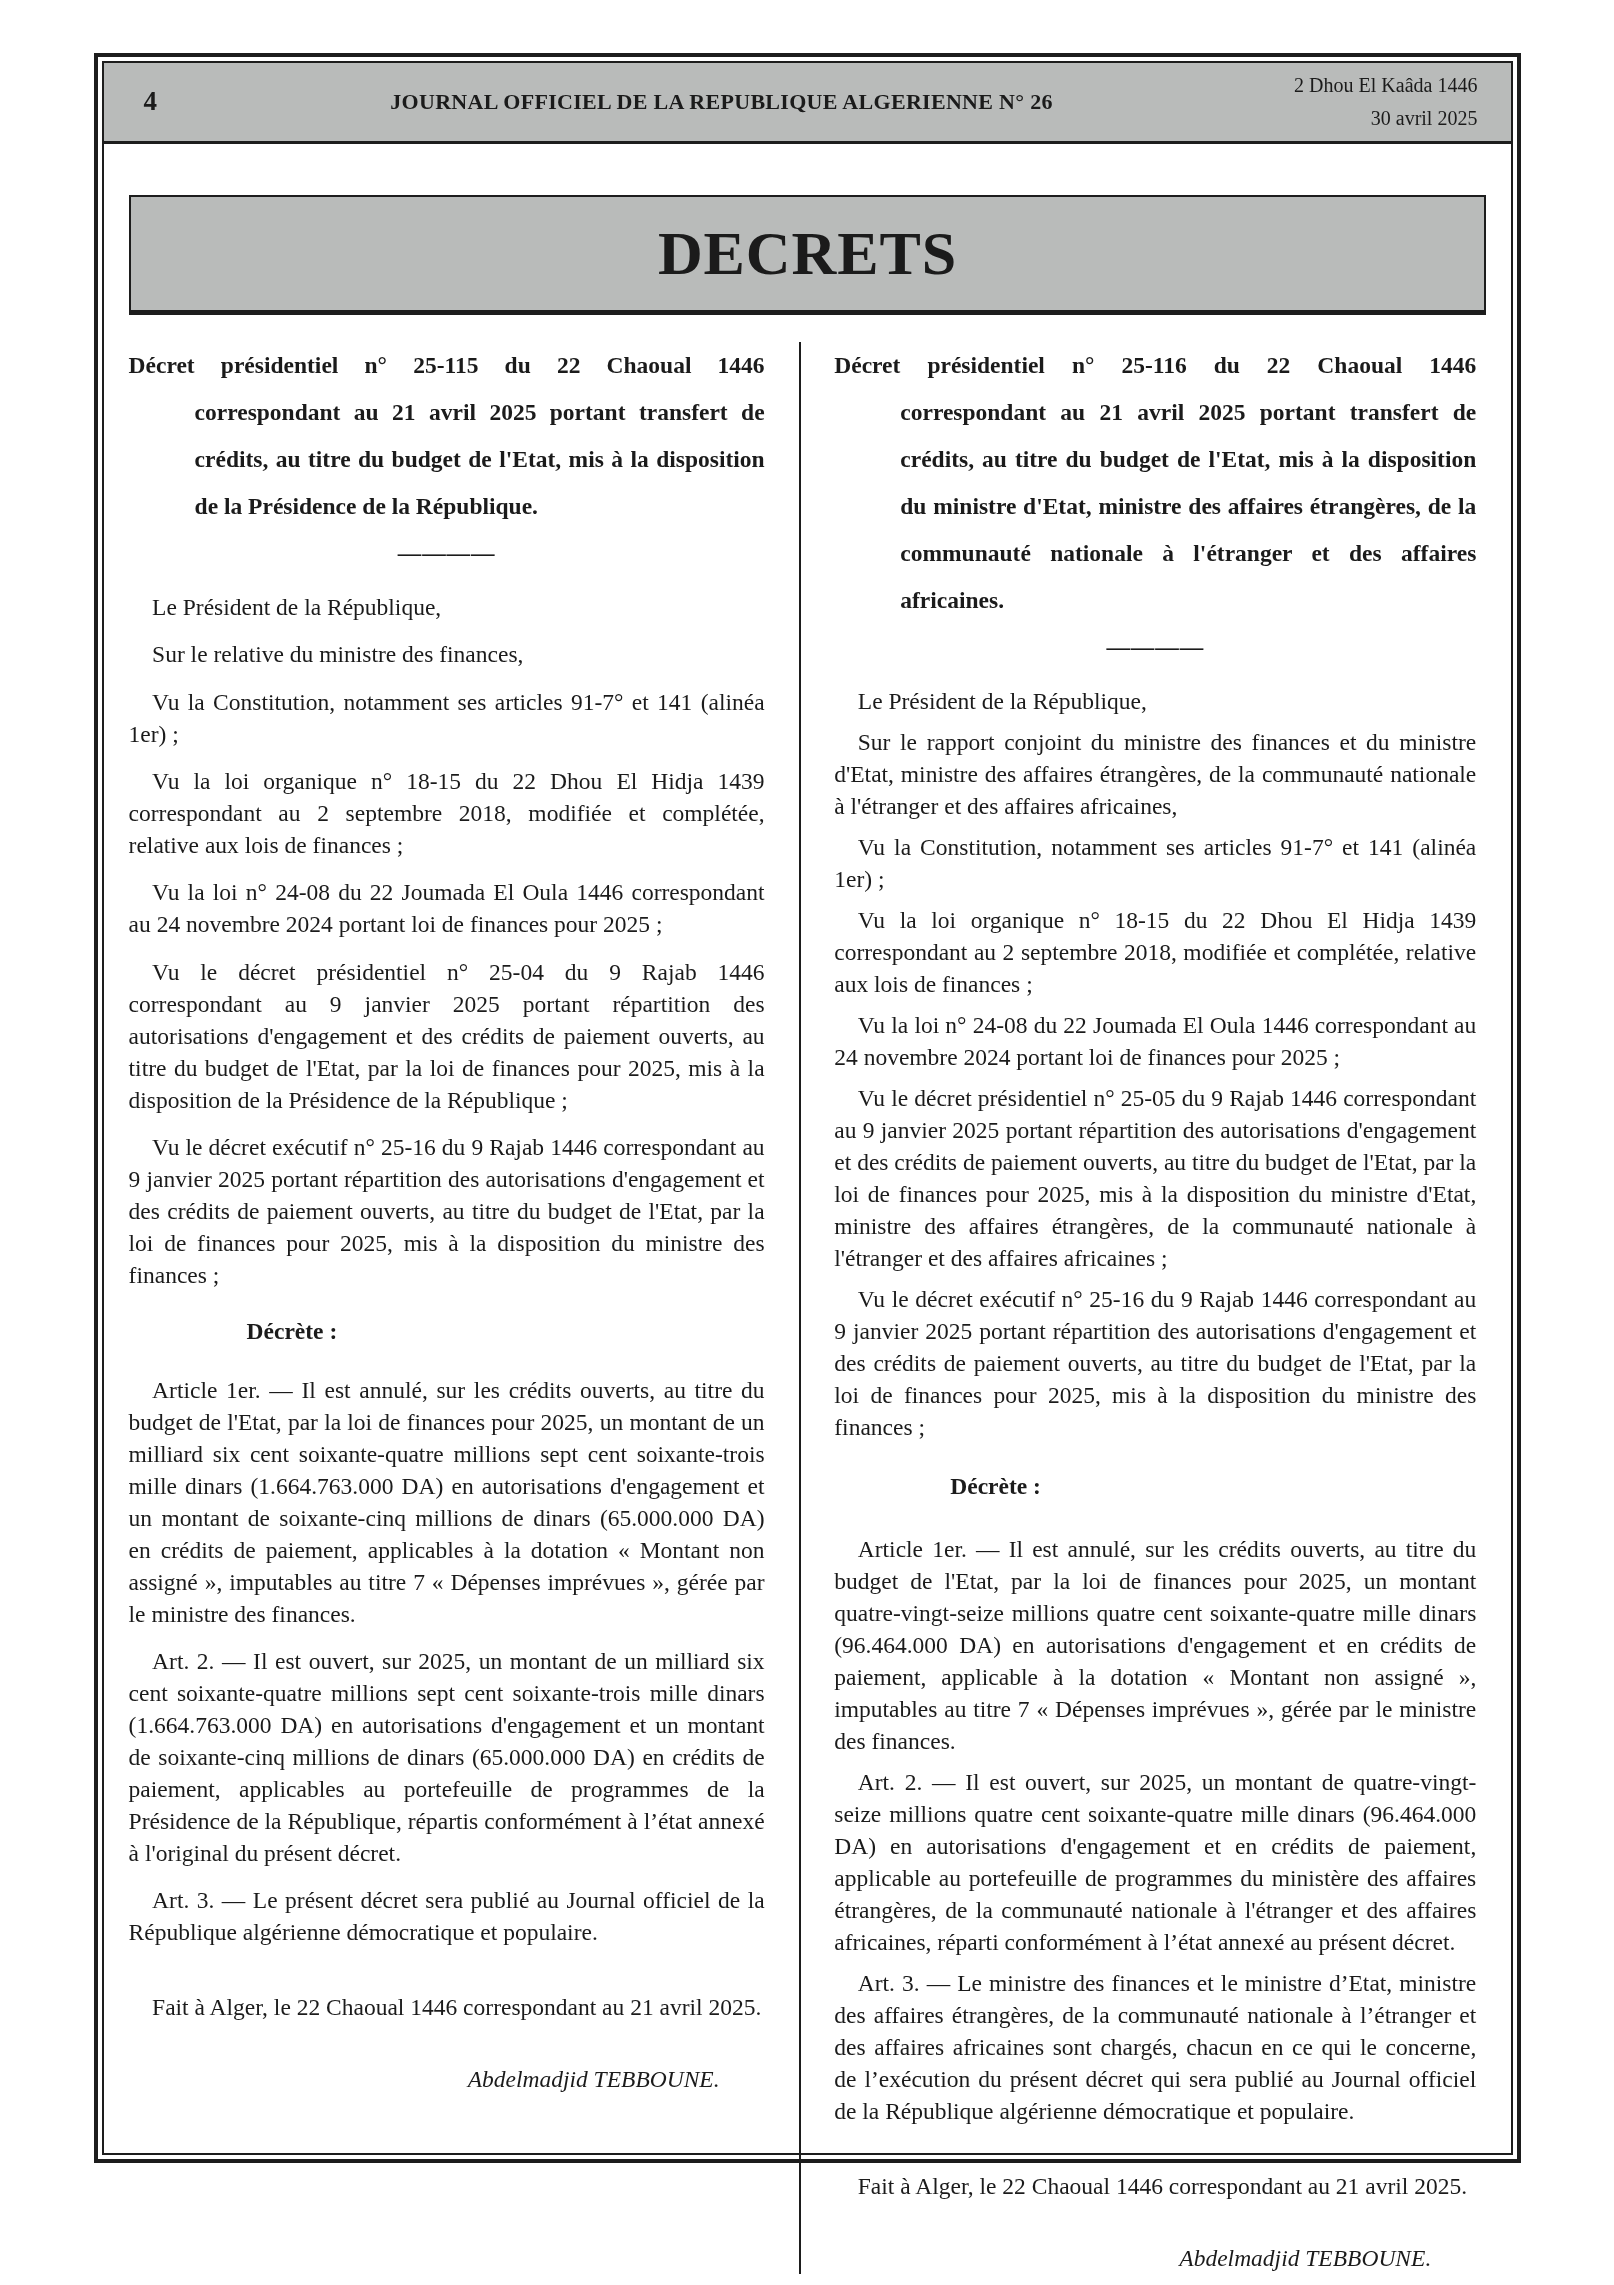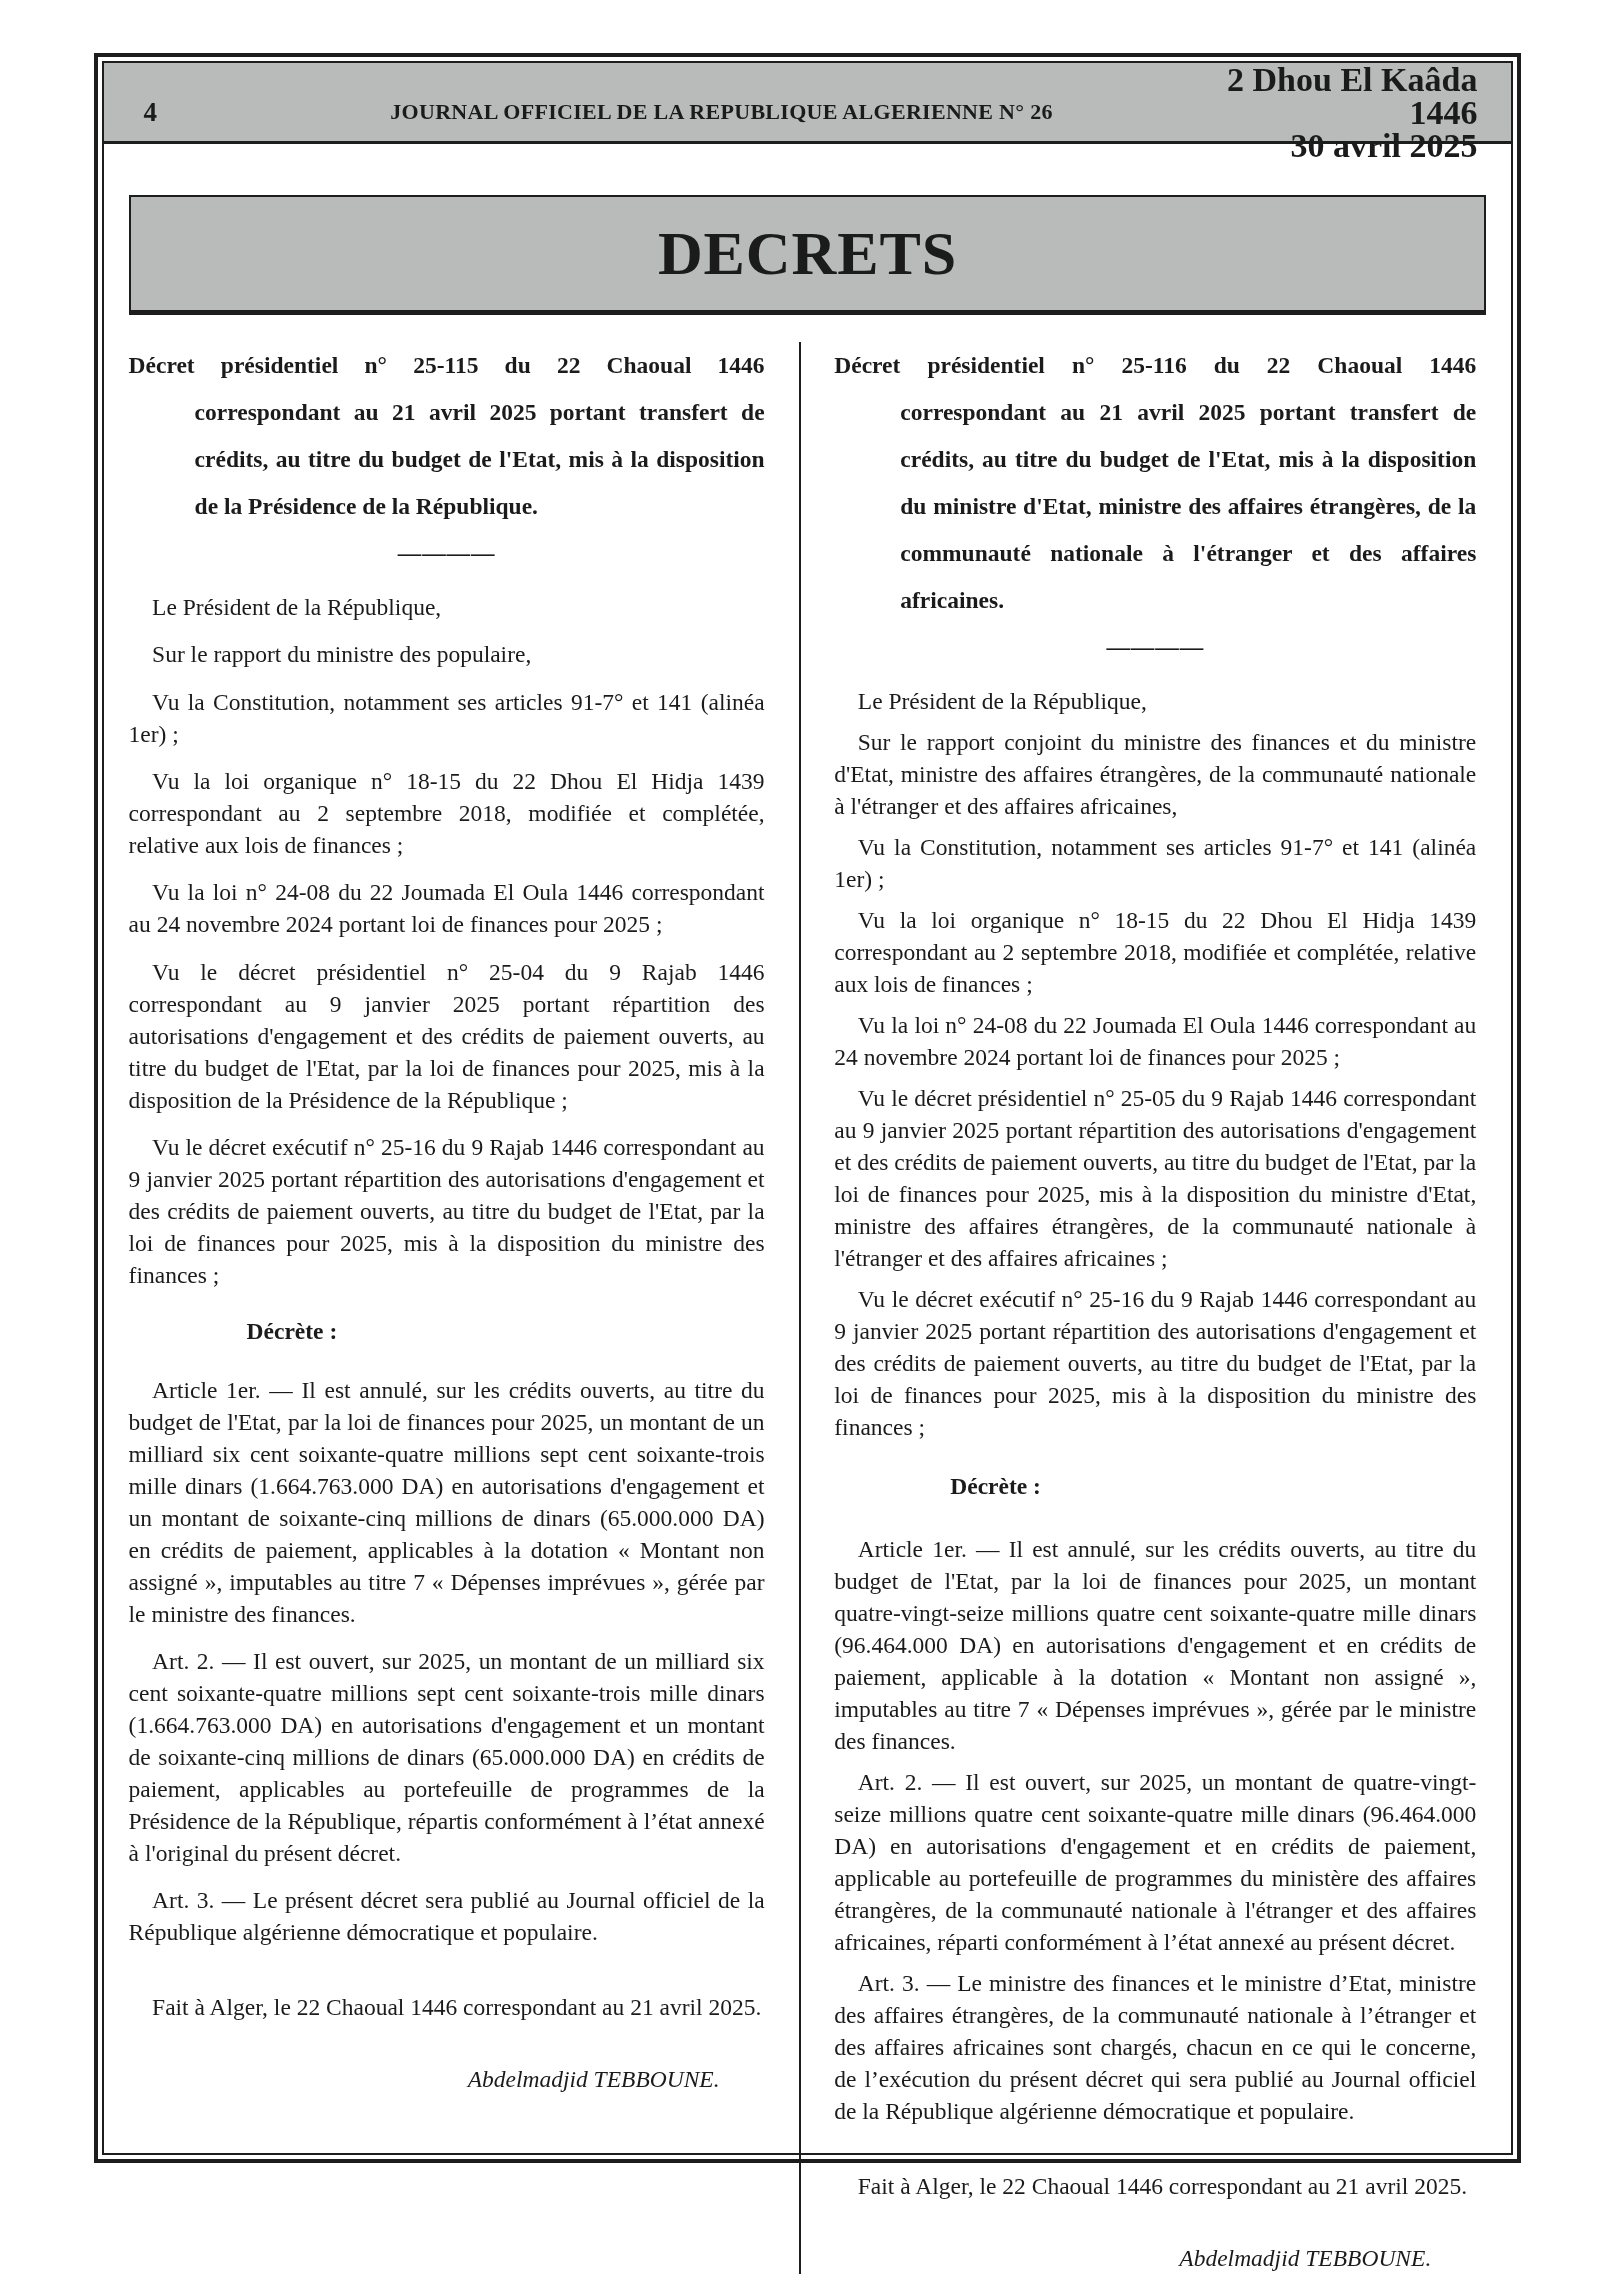--- a/index.html
+++ b/index.html
@@ -48,22 +48,22 @@
   .journal-title {
     text-align: center;
     font-weight: bold;
     font-size: 22px;
     letter-spacing: 0.3px;
     white-space: nowrap;
   }
   .dates {
     text-align: right;
     padding-right: 34px;
-    font-weight: bold;
-    font-size: 34px;
+    font-weight: normal;
+    font-size: 20px;
     line-height: 33px;
   }
   .decrets-box {
     margin: 51px 25px 0 25px;
     background: #b9bbba;
     border: 2.7px solid #1d1d1d;
     border-bottom-width: 5.4px;
     box-sizing: border-box;
     height: 120px;
     display: flex;
@@ -147,21 +147,21 @@
       <div class="decrets-box">
         <span class="section-title">DECRETS</span>
       </div>
 
       <div class="columns">
 
         <section class="col left">
           <p class="dtitle">Décret présidentiel n° 25-115 du 22 Chaoual 1446 correspondant au 21 avril 2025 portant transfert de crédits, au titre du budget de l'Etat, mis à la disposition de la Présidence de la République.</p>
           <div class="sep">————</div>
           <p class="body">Le Président de la République,</p>
-          <p class="body">Sur le rapport du ministre des populaire,</p>
+          <p class="body">Sur le relative du ministre des finances,</p>
           <p class="body">Vu la Constitution, notamment ses articles 91-7° et 141 (alinéa 1er) ;</p>
           <p class="body">Vu la loi organique n° 18-15 du 22 Dhou El Hidja 1439 correspondant au 2 septembre 2018, modifiée et complétée, relative aux lois de finances ;</p>
           <p class="body">Vu la loi n° 24-08 du 22 Joumada El Oula 1446 correspondant au 24 novembre 2024 portant loi de finances pour 2025 ;</p>
           <p class="body">Vu le décret présidentiel n° 25-04 du 9 Rajab 1446 correspondant au 9 janvier 2025 portant répartition des autorisations d'engagement et des crédits de paiement ouverts, au titre du budget de l'Etat, par la loi de finances pour 2025, mis à la disposition de la Présidence de la République ;</p>
           <p class="body">Vu le décret exécutif n° 25-16 du 9 Rajab 1446 correspondant au 9 janvier 2025 portant répartition des autorisations d'engagement et des crédits de paiement ouverts, au titre du budget de l'Etat, par la loi de finances pour 2025, mis à la disposition du ministre des finances ;</p>
           <p class="decrete">Décrète :</p>
           <p class="body">Article 1er. — Il est annulé, sur les crédits ouverts, au titre du budget de l'Etat, par la loi de finances pour 2025, un montant de un milliard six cent soixante-quatre millions sept cent soixante-trois mille dinars (1.664.763.000 DA) en autorisations d'engagement et un montant de soixante-cinq millions de dinars (65.000.000 DA) en crédits de paiement, applicables à la dotation « Montant non assigné », imputables au titre 7 « Dépenses  imprévues », gérée par le ministre des finances.</p>
           <p class="body">Art. 2. — Il est ouvert, sur 2025, un montant de un milliard six cent soixante-quatre millions sept cent soixante-trois mille dinars (1.664.763.000 DA) en autorisations d'engagement et un montant de soixante-cinq millions de dinars (65.000.000 DA) en crédits de paiement, applicables au portefeuille de programmes de la Présidence de la République, répartis conformément à l’état annexé à l'original du présent décret.</p>
           <p class="body"><span>Art. 3. — Le présent décret sera publié au </span><span class="it">Journal officiel</span><span> de la République algérienne démocratique et populaire.</span></p>
           <p class="closing">Fait à Alger, le 22 Chaoual 1446 correspondant au 21 avril 2025.</p>

